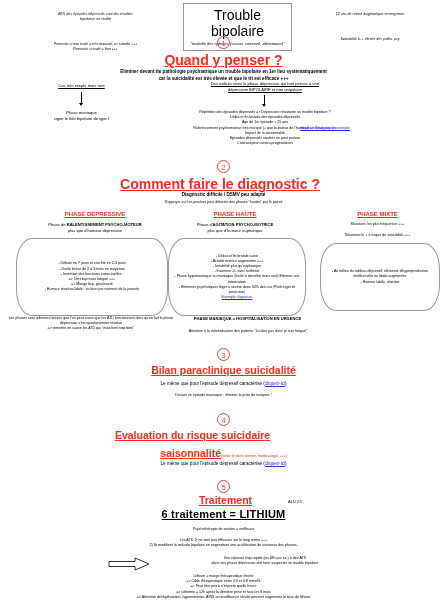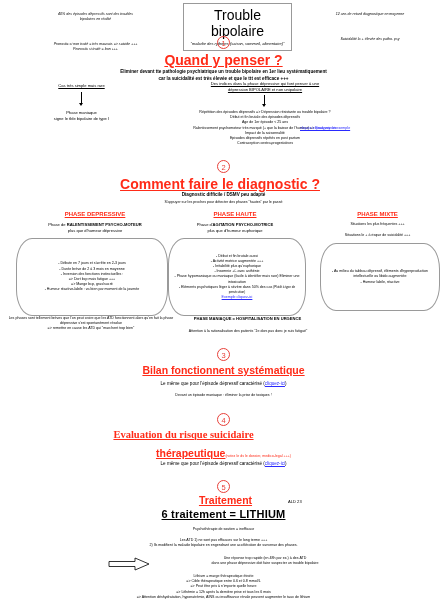--- a/index.html
+++ b/index.html
@@ -187,30 +187,30 @@
     </div>
   </div>
 
   <div class="abs ctr t4" style="left:8px;top:316px;width:166px;white-space:pre-line;">Les phases sont tellement brèves que l'on peut croire que les ATD fonctionnent alors qu'en fait la phase dépressive s'est spontanément résolue
 =&gt; remettre en cause les ATD qui "marchent trop bien"</div>
 
   <div class="abs ctr t45 bold" style="left:160px;top:316px;width:175px;">PHASE MANIAQUE = HOSPITALISATION EN URGENCE</div>
   <div class="abs ctr t4" style="left:168px;top:329px;width:160px;">Attention à la rationalisation des patients "Je dors pas donc je suis fatigué"</div>
 
   <div class="abs circle" style="left:217px;top:348px;">3</div>
-  <div class="abs sec-h small" style="left:0;top:364px;width:447px;">Bilan fonctionnent systématique</div>
+  <div class="abs sec-h small" style="left:0;top:364px;width:447px;">Bilan paraclinique suicidalité</div>
   <div class="abs ctr t5" style="left:0;top:381px;width:447px;">
     <span>Le même que pour l'épisode dépressif caractérisé (</span><span class="lnk">cliquez-ici</span><span>)</span>
   </div>
   <div class="abs ctr t4" style="left:0;top:393px;width:447px;">Devant un épisode maniaque : éliminer la prise de toxiques !</div>
 
   <div class="abs circle" style="left:217px;top:413px;">4</div>
-  <div class="abs sec-h small" style="left:7px;top:429px;width:353px;font-family:Liberation Serif, serif;">Evaluation du risque suicidaire</div>
+  <div class="abs sec-h small" style="left:16px;top:429px;width:353px;">Evaluation du risque suicidaire</div>
   <div class="abs ctr" style="left:0;top:443px;width:447px;">
-    <span class="sec-h small" style="display:inline;">thérapeutique</span><span style="color:#ff2b18;font-size:3.6px;">(notez le ds le dossier, medico-legal +++)</span>
+    <span class="sec-h small" style="display:inline;">saisonnalité</span><span style="color:#ff2b18;font-size:3.6px;">(notez le ds le dossier, medico-legal +++)</span>
   </div>
   <div class="abs ctr t5" style="left:0;top:461px;width:447px;">
     <span>Le même que pour l'épisode dépressif caractérisé (</span><span class="lnk">cliquez-ici</span><span>)</span>
   </div>
 
   <div class="abs circle" style="left:217px;top:480px;">5</div>
   <div class="abs sec-h small" style="left:2px;top:494px;width:447px;">Traitement</div>
   <div class="abs t45" style="left:288px;top:499px;">ALD 23</div>
   <div class="abs lithium-h" style="left:0;top:508px;width:447px;">6 traitement = LITHIUM</div>
 

